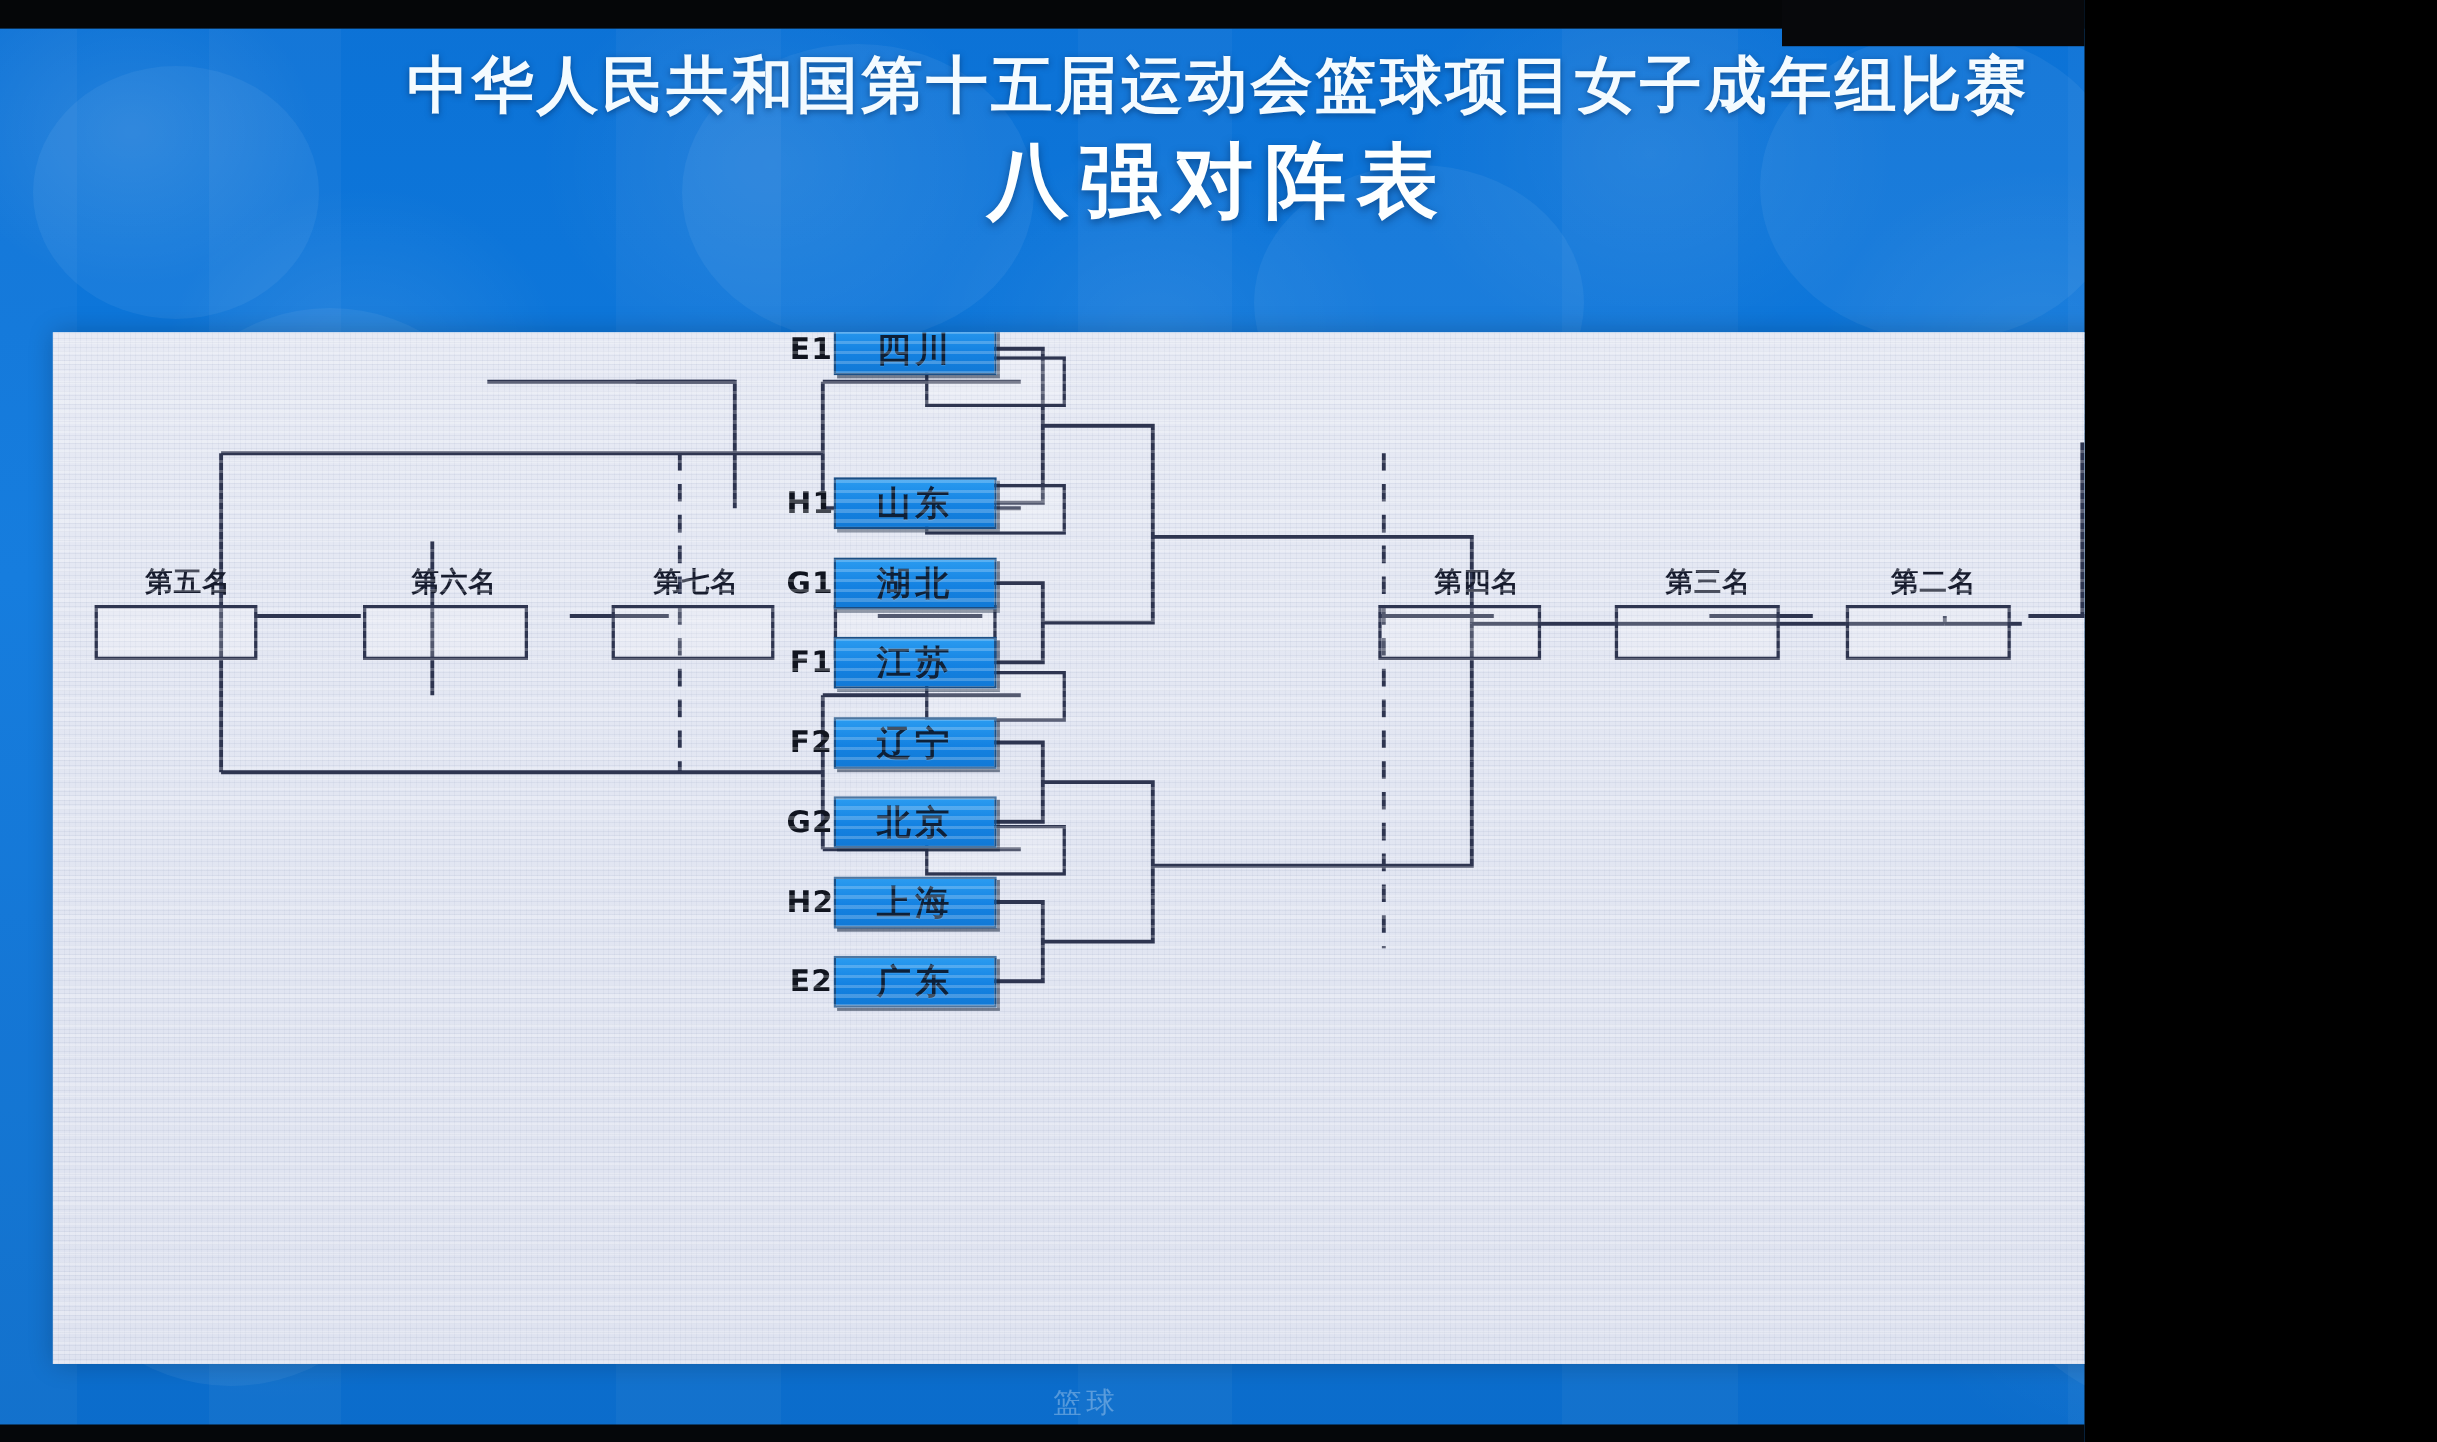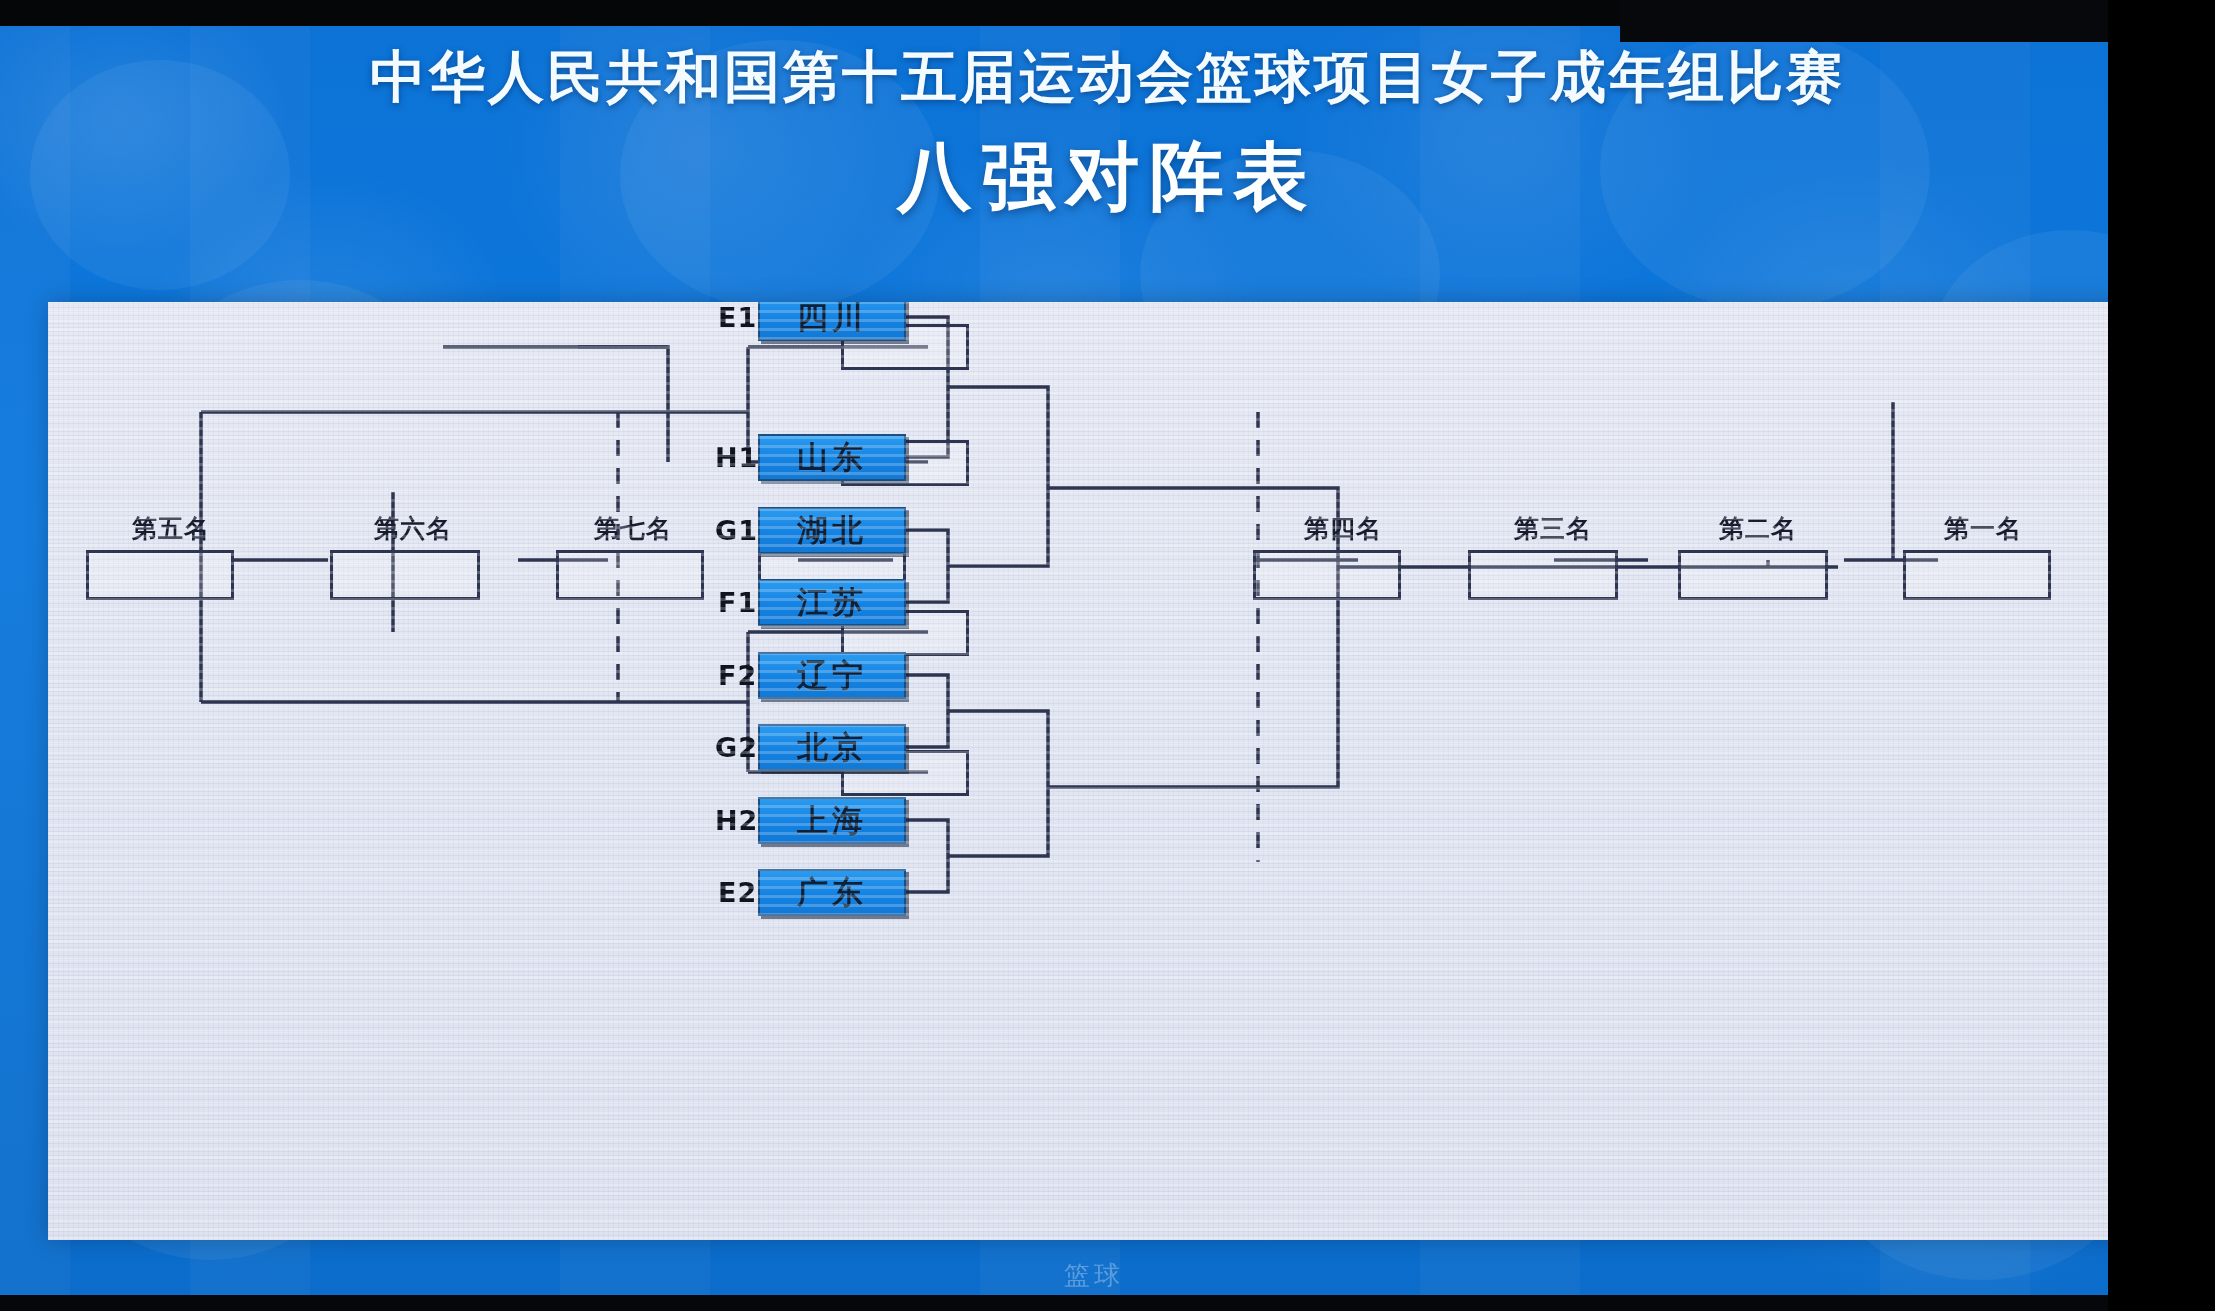--- a/index.html
+++ b/index.html
@@ -3,21 +3,21 @@
 <meta charset="utf-8">
 <style>
   html,body{margin:0;padding:0;background:#000;}
   body{
     width:2215px;height:1311px;overflow:hidden;
     font-family:"Liberation Sans","DejaVu Sans",sans-serif;
     position:relative;
   }
   
   #screen{
-    position:absolute;left:0;top:0;width:2108px;height:1311px;
+    position:absolute;left:0;top:0;width:1895px;height:1311px;
     background:
       radial-gradient(ellipse 240px 200px at 120px 120px,  rgba(255,255,255,.10), rgba(255,255,255,0) 70%),
       radial-gradient(ellipse 260px 230px at 330px 330px,  rgba(255,255,255,.09), rgba(255,255,255,0) 70%),
       radial-gradient(ellipse 300px 250px at 700px 150px,  rgba(255,255,255,.07), rgba(255,255,255,0) 70%),
       radial-gradient(ellipse 300px 240px at 1050px 300px, rgba(255,255,255,.07), rgba(255,255,255,0) 70%),
       radial-gradient(ellipse 320px 260px at 1500px 140px, rgba(255,255,255,.08), rgba(255,255,255,0) 70%),
       radial-gradient(ellipse 280px 240px at 1850px 320px, rgba(255,255,255,.07), rgba(255,255,255,0) 70%),
       radial-gradient(ellipse 300px 250px at 250px 1100px, rgba(255,255,255,.06), rgba(255,255,255,0) 70%),
       radial-gradient(ellipse 320px 260px at 1950px 1150px,rgba(255,255,255,.06), rgba(255,255,255,0) 70%),
       linear-gradient(180deg,#0c72d6 0%, #0e79dd 40%, #0b6ccb 100%);
@@ -34,21 +34,20 @@
 
   
   #header{position:absolute;left:0;top:40px;width:2215px;text-align:center;z-index:5;}
   #title-main{
     font-size:56px;font-weight:bold;color:#f4fbff;letter-spacing:3px;
     text-shadow:0 2px 6px rgba(0,40,90,.55);
     font-family:"DejaVu Sans","Liberation Sans",sans-serif;
     white-space:nowrap;
   }
   #title-sub{
-    margin-top:12px;
     font-size:74px;font-weight:bold;color:#fdffff;letter-spacing:10px;
     text-shadow:0 3px 8px rgba(0,40,90,.55);
     font-family:"DejaVu Sans","Liberation Sans",sans-serif;
   }
 
   
   #paper{
     position:absolute;left:48px;top:302px;width:2110px;height:938px;
     background:
       repeating-linear-gradient(0deg, rgba(120,135,170,.10) 0 1px, rgba(255,255,255,0) 1px 4px),

